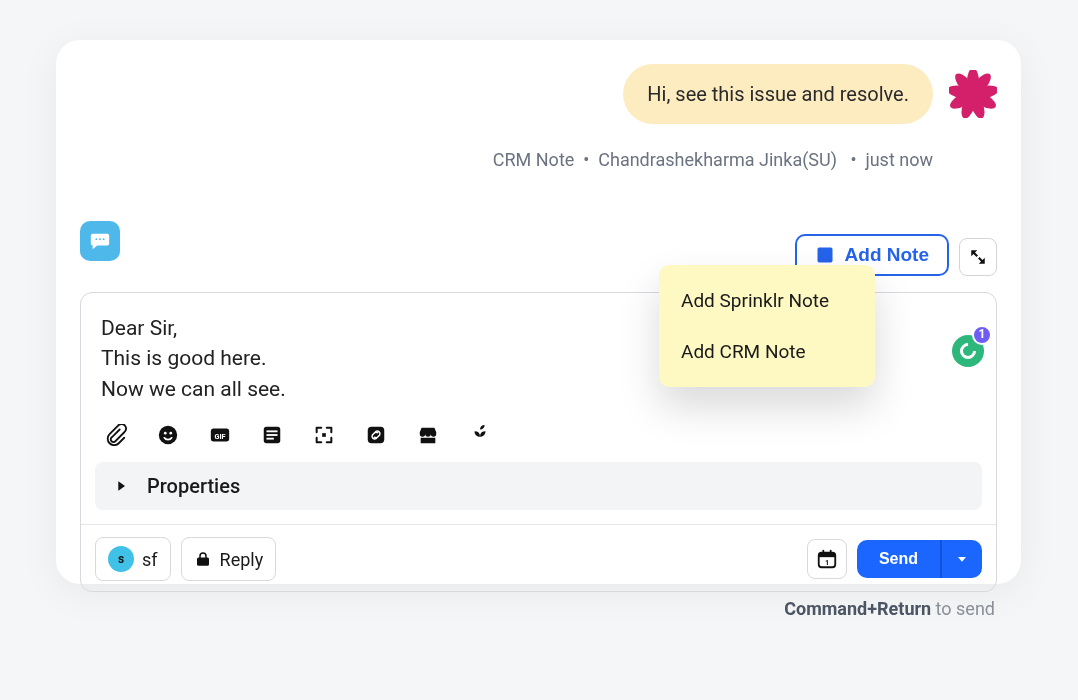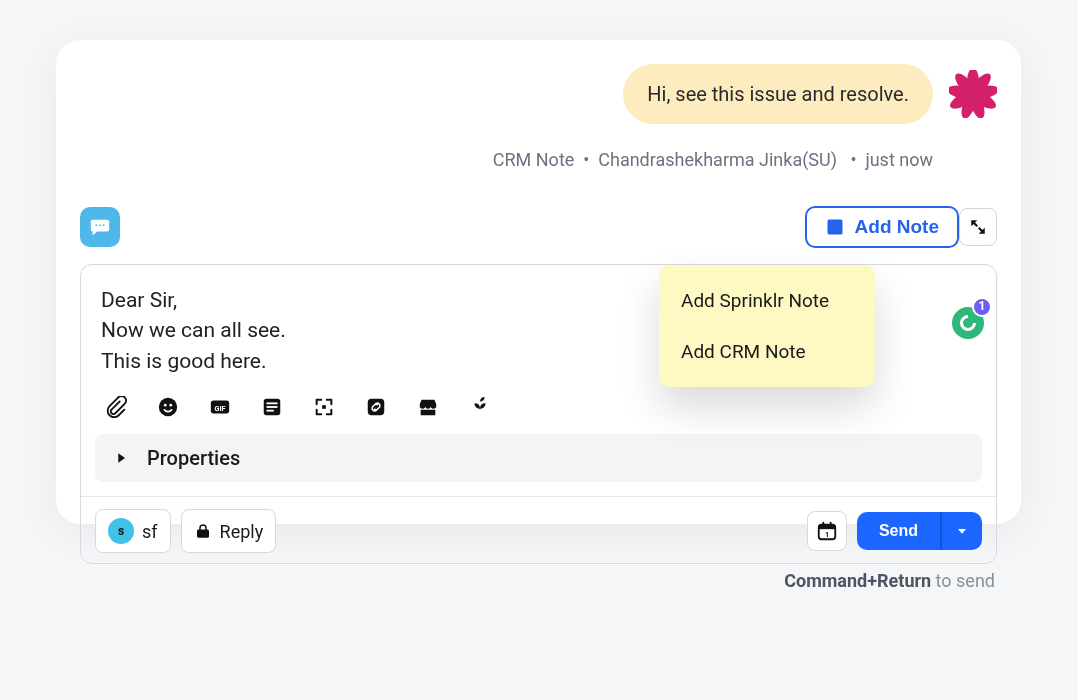--- a/index.html
+++ b/index.html
@@ -7,21 +7,21 @@
     font-family: -apple-system, BlinkMacSystemFont, "Segoe UI", Roboto, Helvetica, Arial, sans-serif;
     background: #f5f6f8;
     width: 1078px;
     height: 700px;
     position: relative;
     color: #1a1a1a;
   }
   .card {
     position: absolute;
     top: 40px; left: 56px;
-    width: 965px; height: 484px;
+    width: 965px; height: 544px;
     background: #fff;
     border-radius: 24px;
     box-shadow: 0 8px 40px rgba(0,0,0,.06);
     padding: 24px 24px 0 24px;
   }
   .msg-row {
     display: flex; justify-content: flex-end; align-items: flex-start; gap: 16px;
     margin-top: 0;
   }
   .msg-bubble {
@@ -48,21 +48,21 @@
   .toolbar-row {
     display: flex; align-items: center; justify-content: space-between;
     margin-top: 36px;
   }
   .chat-icon {
     width: 40px; height: 40px; border-radius: 10px;
     background: #4fb8ea;
     display: flex; align-items: center; justify-content: center;
   }
   .chat-icon svg { width: 22px; height: 22px; fill: #fff; }
-  .toolbar-right { display: flex; align-items: center; }
+  .toolbar-right { display: flex; gap: 10px; align-items: flex-end; margin-top: 28px; }
   .add-note-btn {
     border: 2px solid #2563eb;
     border-radius: 10px;
     padding: 8px 18px;
     font-size: 19px; font-weight: 700;
     color: #2563eb;
     display: flex; align-items: center; gap: 10px;
     background: #fff; cursor: pointer;
   }
   .add-note-btn svg { width: 20px; height: 20px; fill: #2563eb; }
@@ -244,22 +244,22 @@
             <path d="M3 3h8l-3 3 4 4-2 2-4-4-3 3V3zm18 18h-8l3-3-4-4 2-2 4 4 3-3v8z" fill="#111"></path>
           </svg>
       </div>
     </div>
   </div>
 
 
   <div class="compose">
     <div class="compose-body">
       <div>Dear Sir,</div>
+      <div>This is good here.</div>
       <div>Now we can all see.</div>
-      <div>This is good here.</div>
 
       <div class="grammarly">
         <div class="arrow"></div>
       </div>
       <div class="grammarly-badge">1</div>
     </div>
 
     <div class="icon-row">
       <svg class="tool-ic" viewBox="0 0 24 24">
           <path d="M16 6l-8 8a3 3 0 1 0 4 4l9-9a5 5 0 1 0-7-7L5 11a7 7 0 0 0 10 10l6-6" fill="none" stroke="#111" stroke-width="2" stroke-linecap="round"></path>

